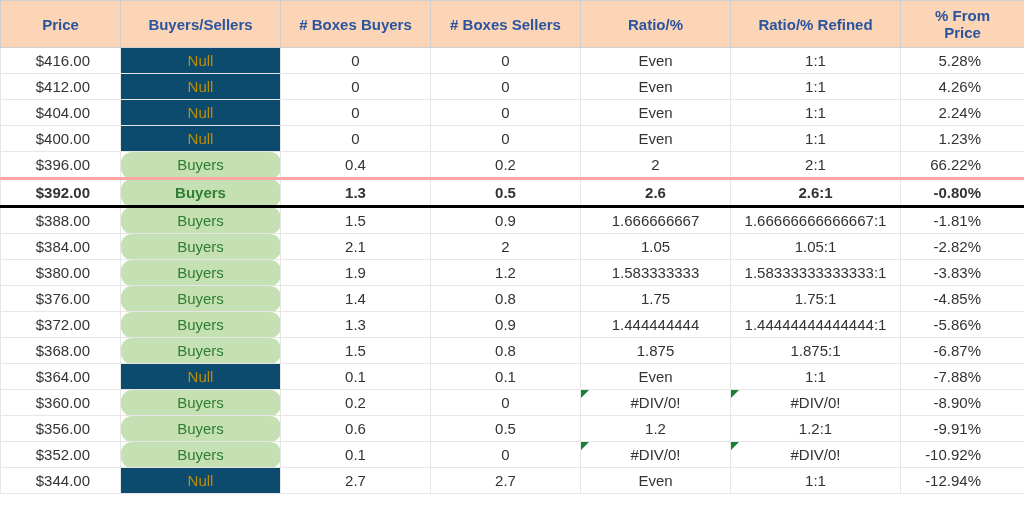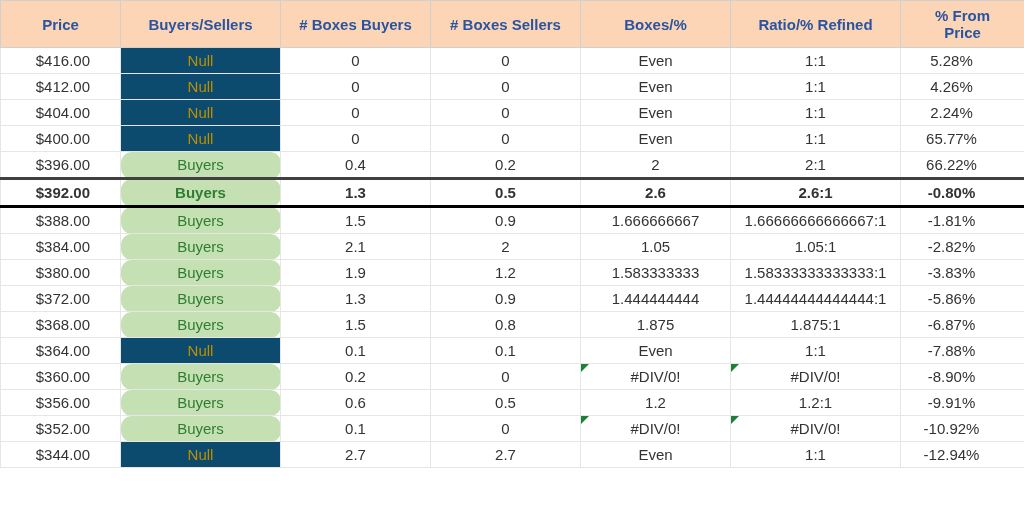--- a/index.html
+++ b/index.html
@@ -36,24 +36,24 @@
   .col-bs    { width: 160px; }
   .col-bb    { width: 150px; }
   .col-sb    { width: 150px; }
   .col-ratio { width: 150px; }
   .col-ratio2{ width: 170px; }
   .col-pct   { width: 124px; }
 
   td.price-cell { text-align: right; padding-right: 30px; margin-left: 40px; }
   td.bs-cell.null  { background: #0c4a6e; color: #bf8f00; }
   td.bs-cell.buyers{ background: #c5e0b3; color: #2e7d32; border-radius: 11px; }
-  td.pct-cell { padding-right: 28px; }
+  td.pct-cell { text-align: right; padding-right: 43px; }
 
   tr.highlight td {
-    border-top: 3px solid #404040;
+    border-top: 3px solid #fca5a5;
     border-bottom: 3px solid #000;
     font-weight: bold;
   }
   tr.highlight td.price-cell { font-weight: bold; }
   tr.highlight td.bs-cell { font-weight: bold; }
 
   .err-flag::before {
     content: "";
     position: absolute;
     top: 0; left: 0;
@@ -76,21 +76,21 @@
     <col class="col-ratio">
       <col class="col-ratio2">
       <col class="col-pct">
   </colgroup>
   <thead>
     <tr>
       <th class="left-edge top-edge">Price</th>
       <th class="top-edge">Buyers/Sellers</th>
       <th># Boxes Buyers</th>
       <th># Boxes Sellers</th>
-      <th>Boxes/%</th>
+      <th>Ratio/%</th>
       <th>Ratio/% Refined</th>
       <th>% From Price</th>
     </tr>
   </thead>
   <tbody id="tbody">
       <tr>
         <td class="price-cell left-edge">$416.00</td>
         <td class="bs-cell null">Null</td>
         <td>0</td>
         <td>0</td>
@@ -116,21 +116,21 @@
         <td>1:1</td>
         <td class="pct-cell">2.24%</td>
       </tr>
       <tr>
         <td class="price-cell left-edge">$400.00</td>
         <td class="bs-cell null">Null</td>
         <td>0</td>
         <td>0</td>
         <td>Even</td>
         <td>1:1</td>
-        <td class="pct-cell">65.77%</td>
+        <td class="pct-cell">1.23%</td>
       </tr>
       <tr>
         <td class="price-cell left-edge">$396.00</td>
         <td class="bs-cell buyers">Buyers</td>
         <td>0.4</td>
         <td>0.2</td>
         <td>2</td>
         <td>2:1</td>
         <td class="pct-cell">66.22%</td>
       </tr>
@@ -164,20 +164,29 @@
       <tr>
         <td class="price-cell left-edge">$380.00</td>
         <td class="bs-cell buyers">Buyers</td>
         <td>1.9</td>
         <td>1.2</td>
         <td>1.583333333</td>
         <td>1.58333333333333:1</td>
         <td class="pct-cell">-3.83%</td>
       </tr>
       <tr>
+        <td class="price-cell left-edge">$376.00</td>
+        <td class="bs-cell buyers">Buyers</td>
+        <td>1.4</td>
+        <td>0.8</td>
+        <td>1.75</td>
+        <td>1.75:1</td>
+        <td class="pct-cell">-4.85%</td>
+      </tr>
+      <tr>
         <td class="price-cell left-edge">$372.00</td>
         <td class="bs-cell buyers">Buyers</td>
         <td>1.3</td>
         <td>0.9</td>
         <td>1.444444444</td>
         <td>1.44444444444444:1</td>
         <td class="pct-cell">-5.86%</td>
       </tr>
       <tr>
         <td class="price-cell left-edge">$368.00</td>

